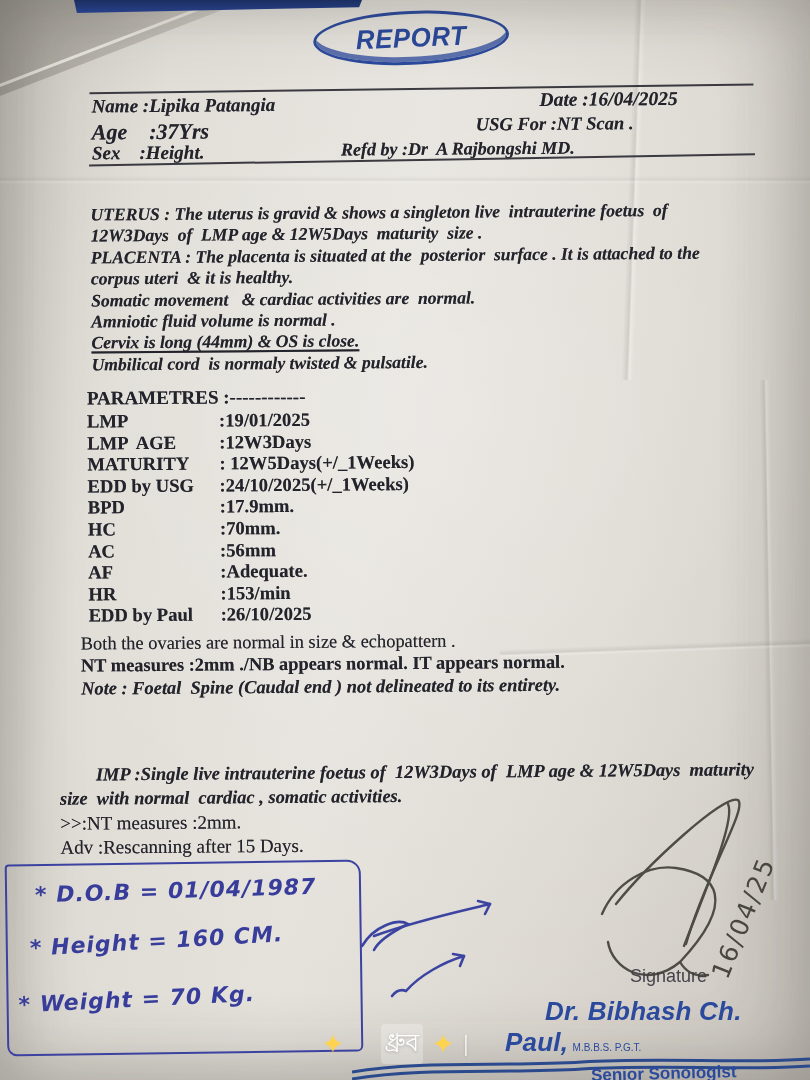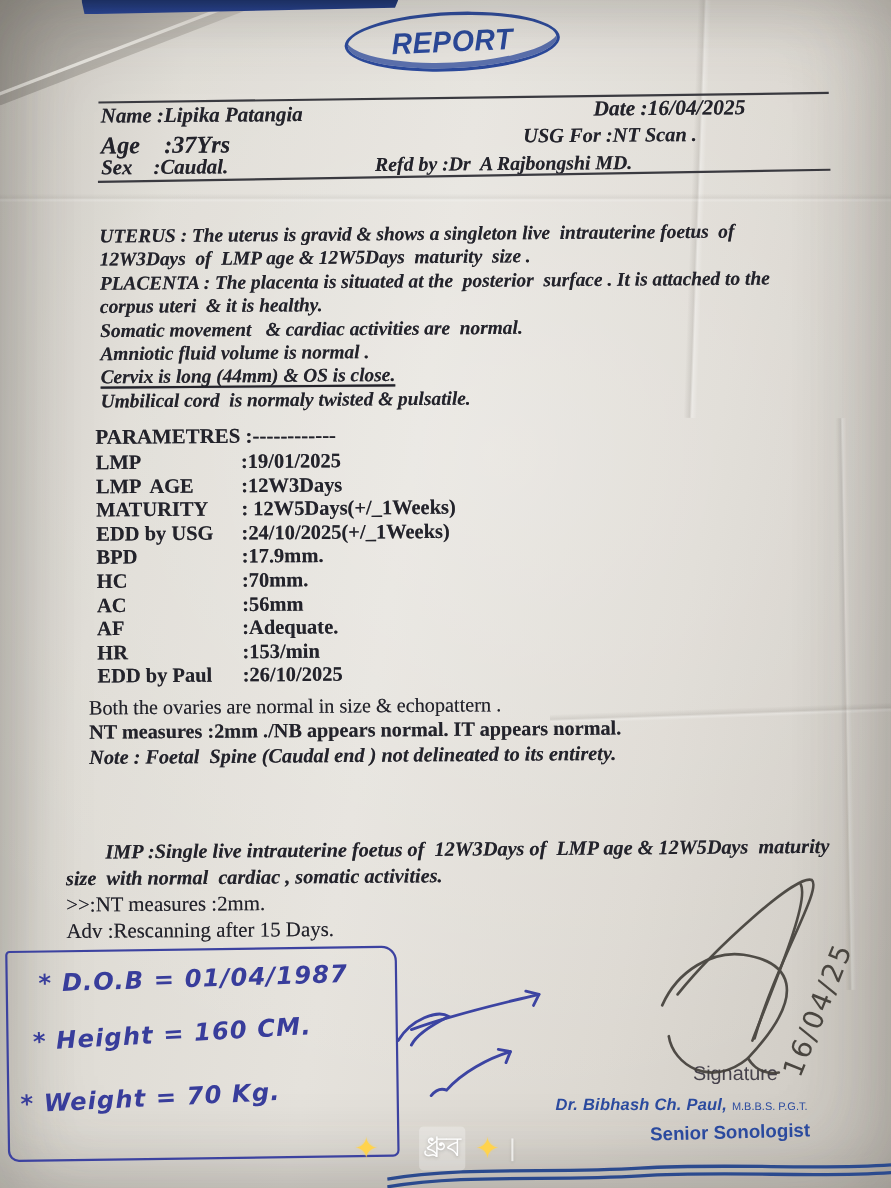--- a/index.html
+++ b/index.html
@@ -77,21 +77,21 @@
   .hw3{left:10px;top:122px;transform:rotate(-2deg);}
   .scrib{position:absolute;left:348px;top:872px;width:178px;height:132px;z-index:6;}
   
   .sig{position:absolute;left:582px;top:776px;width:228px;height:212px;z-index:7;}
   .sigdate{position:absolute;left:706px;top:972px;transform:rotate(-68deg);transform-origin:left top;
     color:#49453f;font-family:"DejaVu Sans",sans-serif;font-size:25px;letter-spacing:2px;z-index:7;}
   .siglabel{position:absolute;left:630px;top:966px;color:#46424c;font-family:"Liberation Sans",sans-serif;
     font-size:18px;z-index:6;}
   .stamp{position:absolute;left:505px;top:996px;width:305px;color:#2b4a9e;z-index:8;
     font-family:"Liberation Sans",sans-serif;}
-  .docname{font-style:italic;font-weight:800;font-size:15px;letter-spacing:.2px;}
+  .docname{font-style:italic;font-weight:800;font-size:26px;letter-spacing:.2px;margin-left:40px;}
   .cred{font-weight:400;font-size:10px;}
   .desig{margin-left:86px;margin-top:6px;font-weight:600;font-size:17px;transform:rotate(-1.5deg);display:inline-block;}
   .wave{position:absolute;left:352px;top:1050px;width:458px;height:30px;z-index:4;}
   
   .wm1{position:absolute;left:293px;top:986px;color:#fff;opacity:.97;z-index:30;
     font-family:"Liberation Sans",sans-serif;font-size:30px;letter-spacing:.5px;
     text-shadow:0 1px 3px rgba(40,40,40,.25);white-space:pre;}
   .wm2{position:absolute;left:322px;top:1024px;display:flex;align-items:center;gap:9px;z-index:30;
     color:#fff;font-family:"Liberation Sans",sans-serif;font-size:24.5px;
     text-shadow:0 1px 3px rgba(40,40,40,.25);}
@@ -112,21 +112,21 @@
 
   <div class="topband"></div>
   <div class="badge">
     <span class="oval">REPORT</span>
   </div>
 
   <div class="content">
     <div class="rule rule1"></div>
     <div class="txt bi hname">Name :Lipika Patangia</div>
     <div class="txt bi hage">Age    :37Yrs</div>
-    <div class="txt bi hsex">Sex    :Caudal.</div>
+    <div class="txt bi hsex">Sex    :Height.</div>
     <div class="txt bi hdate">Date :16/04/2025</div>
     <div class="txt bi husg">USG For :NT Scan .</div>
     <div class="txt bi hrefd">Refd by :Dr  A Rajbongshi MD.</div>
     <div class="rule rule2"></div>
 
     <div class="findings">
       <div class="fl">UTERUS : The uterus is gravid &amp; shows a singleton live  intrauterine foetus  of</div>
       <div class="fl">12W3Days  of  LMP age &amp; 12W5Days  maturity  size .</div>
       <div class="fl">PLACENTA : The placenta is situated at the  posterior  surface . It is attached to the</div>
       <div class="fl">corpus uteri  &amp; it is healthy.</div>

